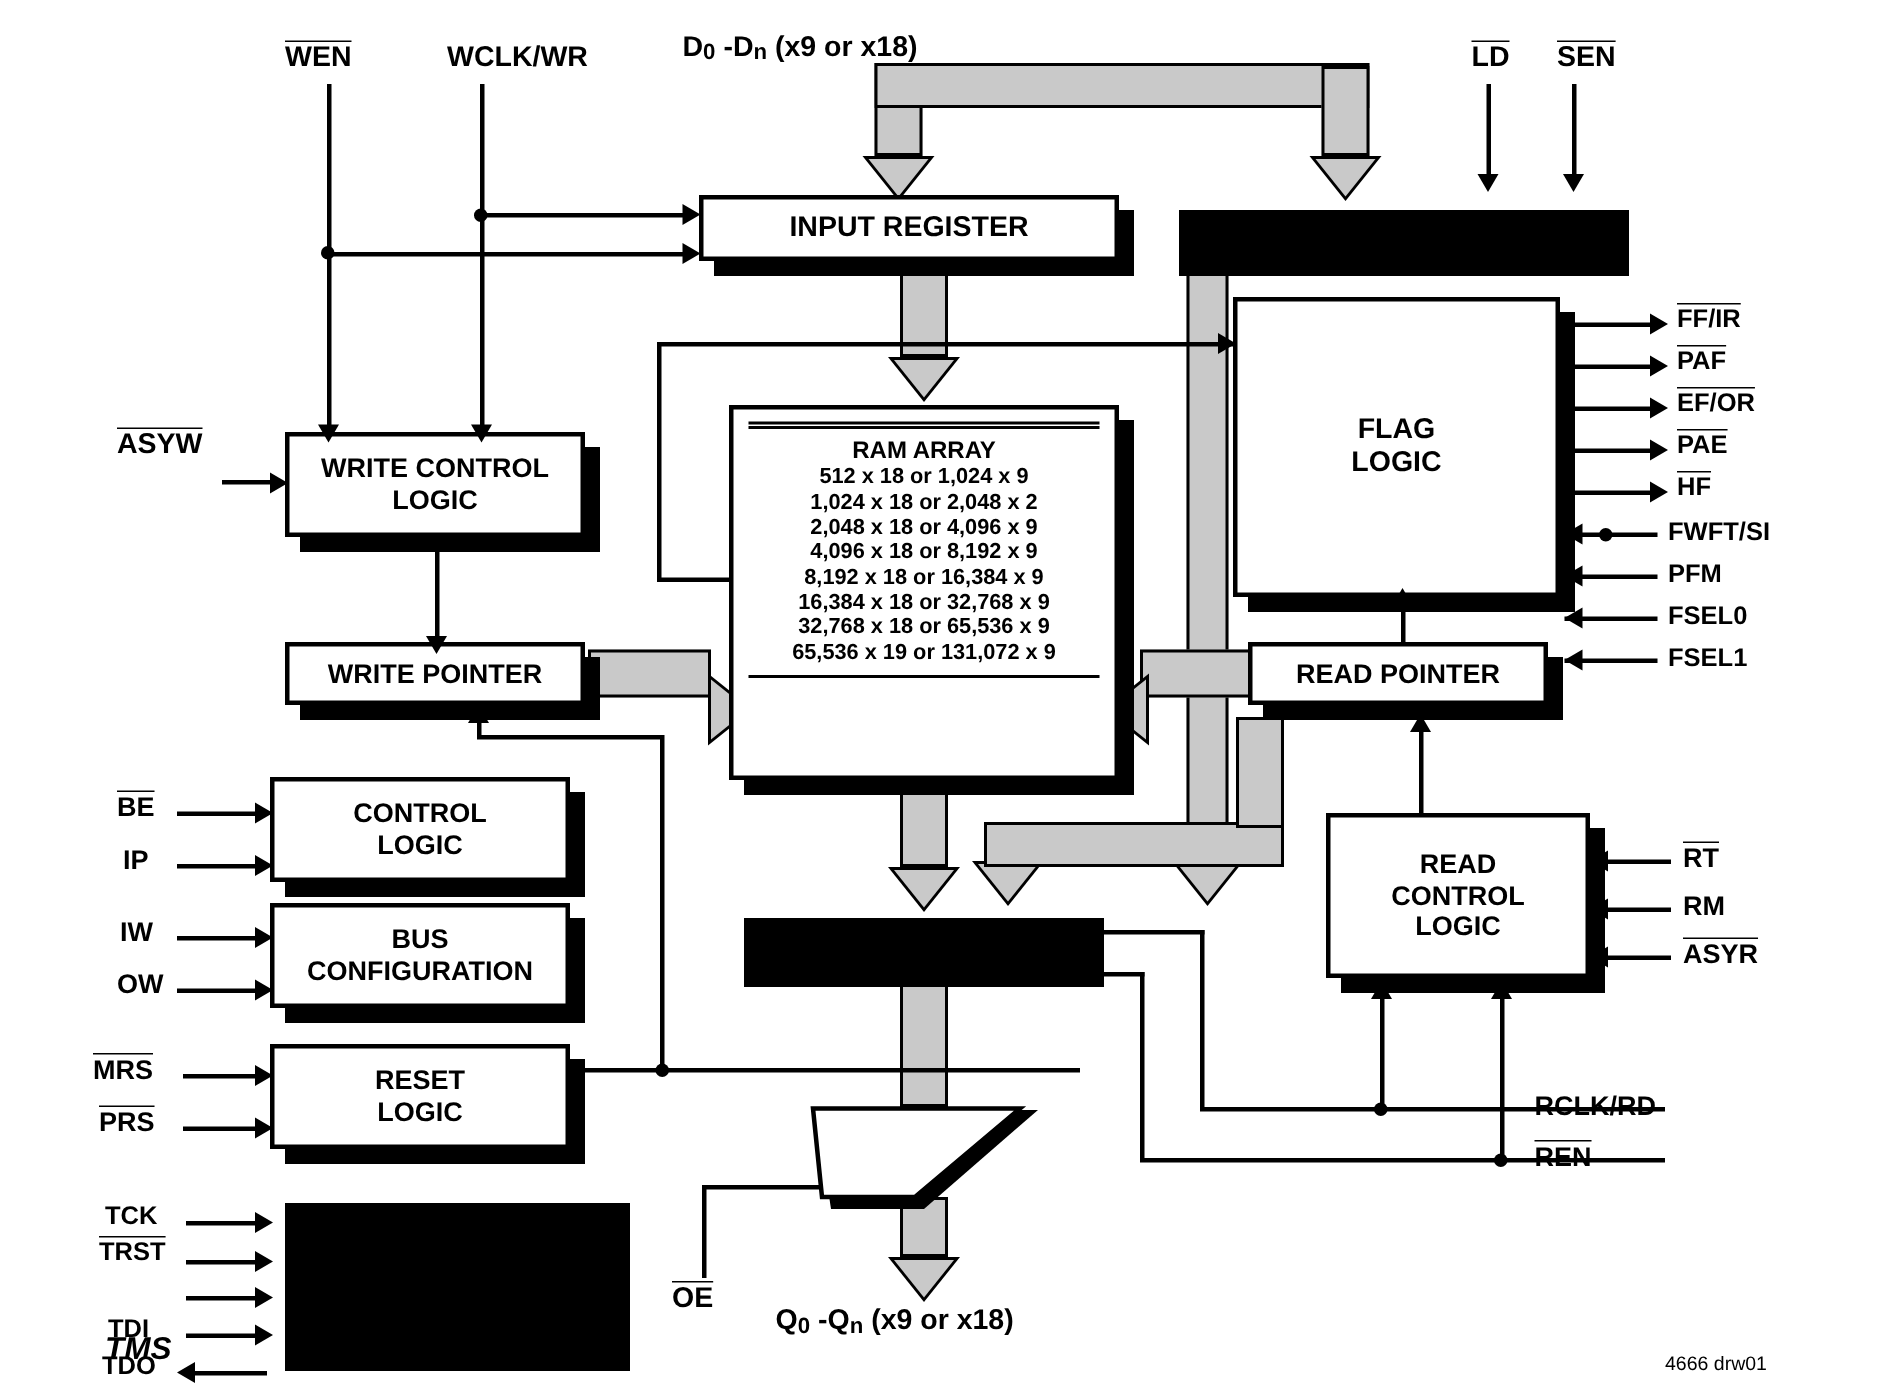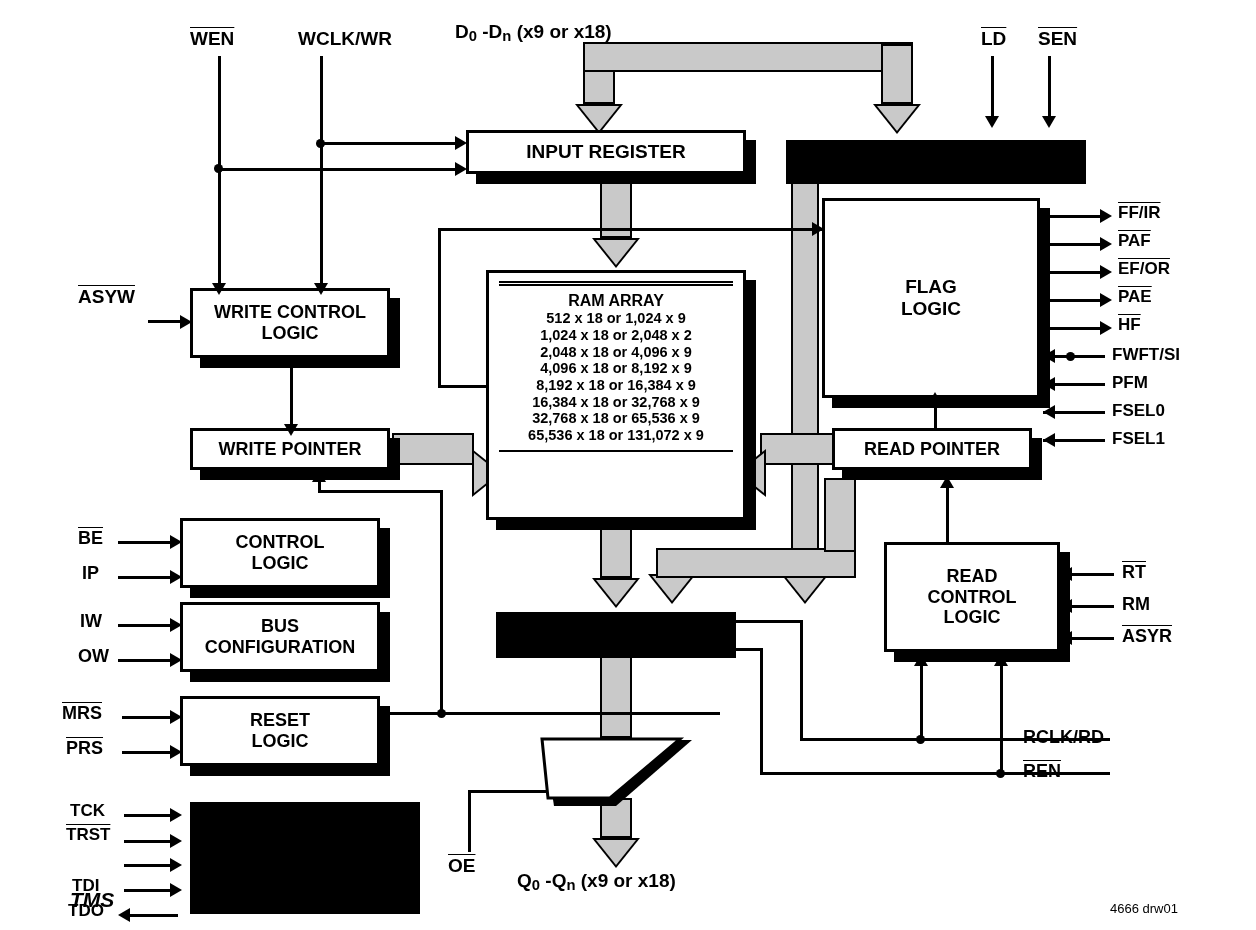--- a/index.html
+++ b/index.html
@@ -122,21 +122,21 @@
     <div style="width:92%;border-top:2px solid #000;margin:2px 0 1px 0;"></div>
     <div style="width:92%;border-top:2px solid #000;margin:0 0 6px 0;"></div>
     <div style="font-size:16px;">RAM ARRAY</div>
     <div class="ramline">512 x 18 or 1,024 x 9</div>
     <div class="ramline">1,024 x 18 or 2,048 x 2</div>
     <div class="ramline">2,048 x 18 or 4,096 x 9</div>
     <div class="ramline">4,096 x 18 or 8,192 x 9</div>
     <div class="ramline">8,192 x 18 or 16,384 x 9</div>
     <div class="ramline">16,384 x 18 or 32,768 x 9</div>
     <div class="ramline">32,768 x 18 or 65,536 x 9</div>
-    <div class="ramline">65,536 x 18 or 131,072 x 9</div>
+    <div class="ramline">65,536 x 19 or 131,072 x 9</div>
     <div style="width:92%;border-top:2px solid #000;margin:6px 0 0 0;"></div>
   </div>
 
   <div class="bus bus-d" style="left:592px;top:180px;width:48px;height:92px;">
     <div class="stem" style="left:8px;top:0;width:32px;height:58px;"></div>
     <div class="head" style="left:0;top:58px;">
         <i></i>
       </div>
   </div>
 

